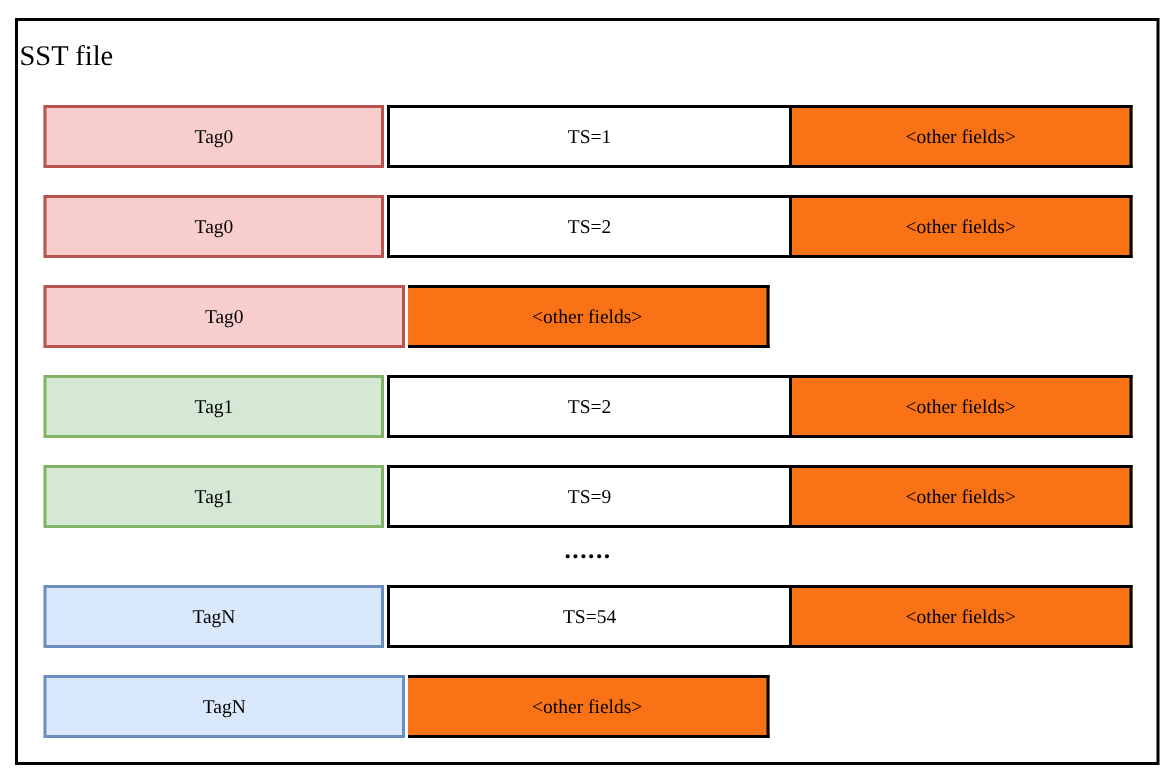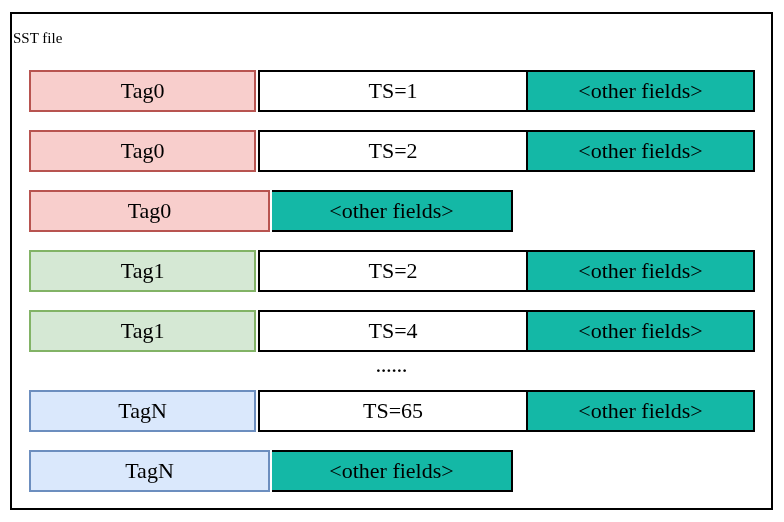--- a/index.html
+++ b/index.html
@@ -13,56 +13,56 @@
   .frame {
     position: absolute;
     left: 10px; top: 12px;
     width: 763px; height: 498px;
     border: 2px solid #000000;
     background: #ffffff;
   }
   .title {
     position: absolute;
     left: 1px; top: 12px;
-    font-size: 15px;
+    font-size: 19px;
     line-height: 24px;
     white-space: nowrap;
   }
   .rows {
     position: absolute;
     left: 17px; top: 56px;
     width: 726px; height: 422px;
   }
   .row {
     position: absolute;
     left: 0;
     width: 726px; height: 42px;
     display: flex;
   }
   .cell {
     height: 42px;
-    font-size: 22px;
+    font-size: 13px;
     line-height: 38px;
     text-align: center;
     white-space: nowrap;
     overflow: hidden;
   }
   .cell.tag {
     width: 241px;
     margin-right: 2px;
     border: 2px solid #000000; 
   }
   .cell.ts {
     width: 286px;
     background: #ffffff;
     border: 2px solid #000000;
   }
   .cell.other {
     width: 241px;
-    background: #14b8a6;
+    background: #f97316;
     border: 2px solid #000000;
     border-left: none;
   }
   .ellipsis {
     position: absolute;
     left: 0;
     width: 726px; height: 24px;
     text-align: center;
     font-size: 17px;
     font-weight: bold;
@@ -90,27 +90,27 @@
         <div class="cell tag" style="background: rgb(248, 206, 204); border-color: rgb(184, 84, 80);">Tag0</div>
         <div class="cell other">&lt;other fields&gt;</div>
       </div>
       <div class="row" style="top: 180px;">
         <div class="cell tag" style="background: rgb(213, 232, 212); border-color: rgb(130, 179, 102);">Tag1</div>
         <div class="cell ts">TS=2</div>
         <div class="cell other">&lt;other fields&gt;</div>
       </div>
       <div class="row" style="top: 240px;">
         <div class="cell tag" style="background: rgb(213, 232, 212); border-color: rgb(130, 179, 102);">Tag1</div>
-        <div class="cell ts">TS=4</div>
+        <div class="cell ts">TS=9</div>
         <div class="cell other">&lt;other fields&gt;</div>
       </div>
       <div class="ellipsis" style="top: 285px;">......</div>
       <div class="row" style="top: 320px;">
         <div class="cell tag" style="background: rgb(218, 232, 252); border-color: rgb(108, 142, 191);">TagN</div>
-        <div class="cell ts">TS=65</div>
+        <div class="cell ts">TS=54</div>
         <div class="cell other">&lt;other fields&gt;</div>
       </div>
       <div class="row" style="top: 380px;">
         <div class="cell tag" style="background: rgb(218, 232, 252); border-color: rgb(108, 142, 191);">TagN</div>
         <div class="cell other">&lt;other fields&gt;</div>
       </div>
     </div>
 </div>
 
 </body></html>

